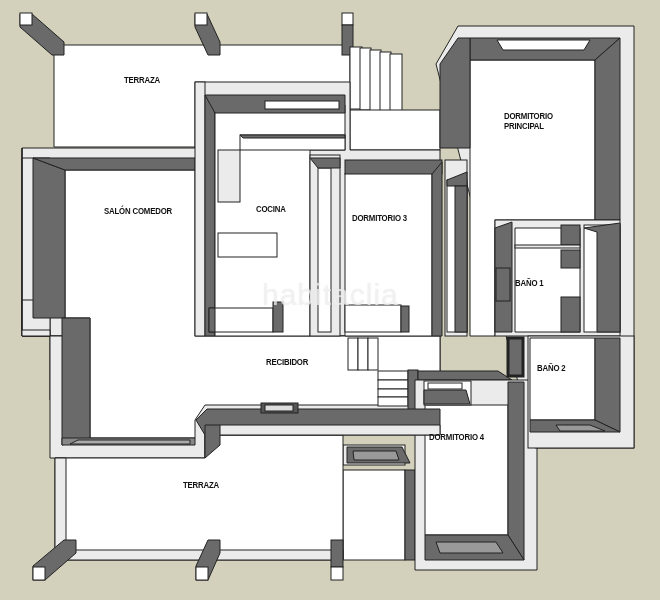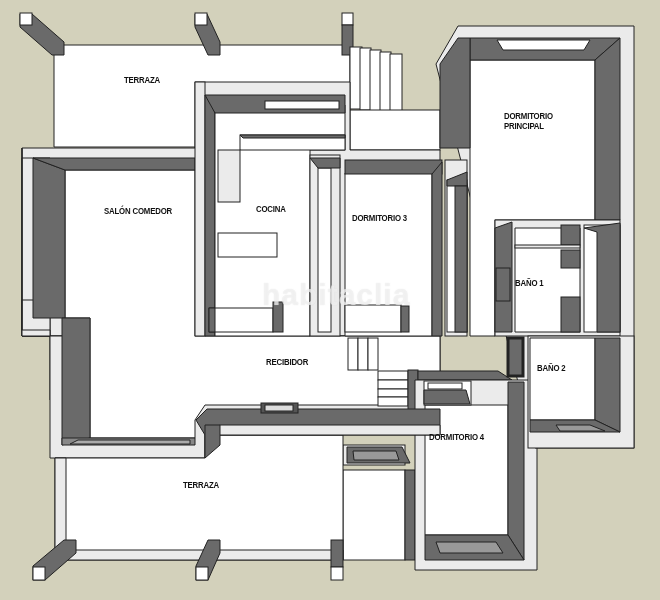--- a/index.html
+++ b/index.html
@@ -1,19 +1,19 @@
 <!DOCTYPE html>
 <html><head>
 <meta charset="utf-8">
 <style>
   html, body { margin:0; padding:0; }
   body { width:660px; height:600px; background:#d3d1bb; overflow:hidden; position:relative; font-family:"Liberation Sans", sans-serif; }
   #plan { position:absolute; left:0; top:0; width:660px; height:600px; }
   .lbl { position:absolute; font-family:"Liberation Sans", sans-serif; font-weight:bold; font-size:8.5px; color:#111; letter-spacing:-0.2px; white-space:nowrap; line-height:10px; transform:scaleX(0.92); transform-origin:left top; }
-  .wm { position:absolute; left:262px; top:278px; font-size:30px; color:rgba(255,255,255,0.55); font-family:"Liberation Sans", sans-serif; font-weight:bold; letter-spacing:1px; text-shadow:0 0 1px rgba(200,200,200,0.6); }
+  .wm { position:absolute; left:262px; top:278px; font-size:30px; color:rgba(255,255,255,0.55); font-family:"Liberation Sans", sans-serif; font-weight:normal; letter-spacing:1px; text-shadow:0 0 1px rgba(200,200,200,0.6); }
 </style>
 </head>
 <body>
 
 <svg id="plan" viewBox="0 0 660 600" xmlns="http://www.w3.org/2000/svg">
   <g stroke="#222" stroke-width="1" stroke-linejoin="miter">
 
     <path d="M54,45 L350,45 L350,150 L195,150 L195,147 L54,147 Z" fill="#fff"></path>
 
     <g>

